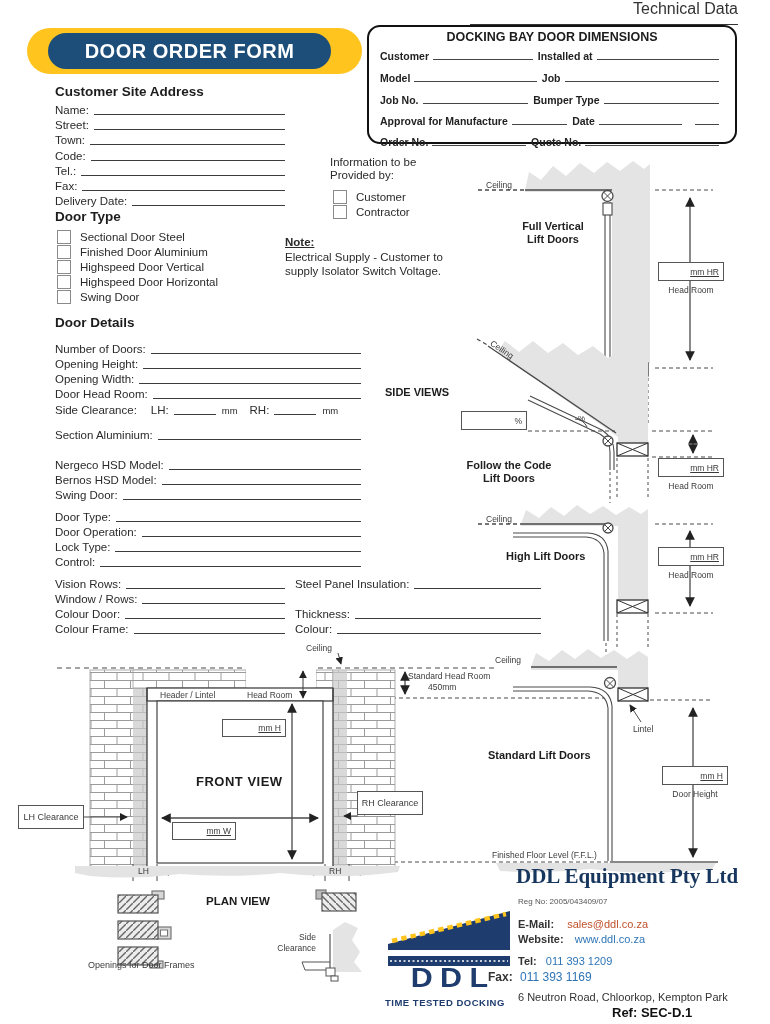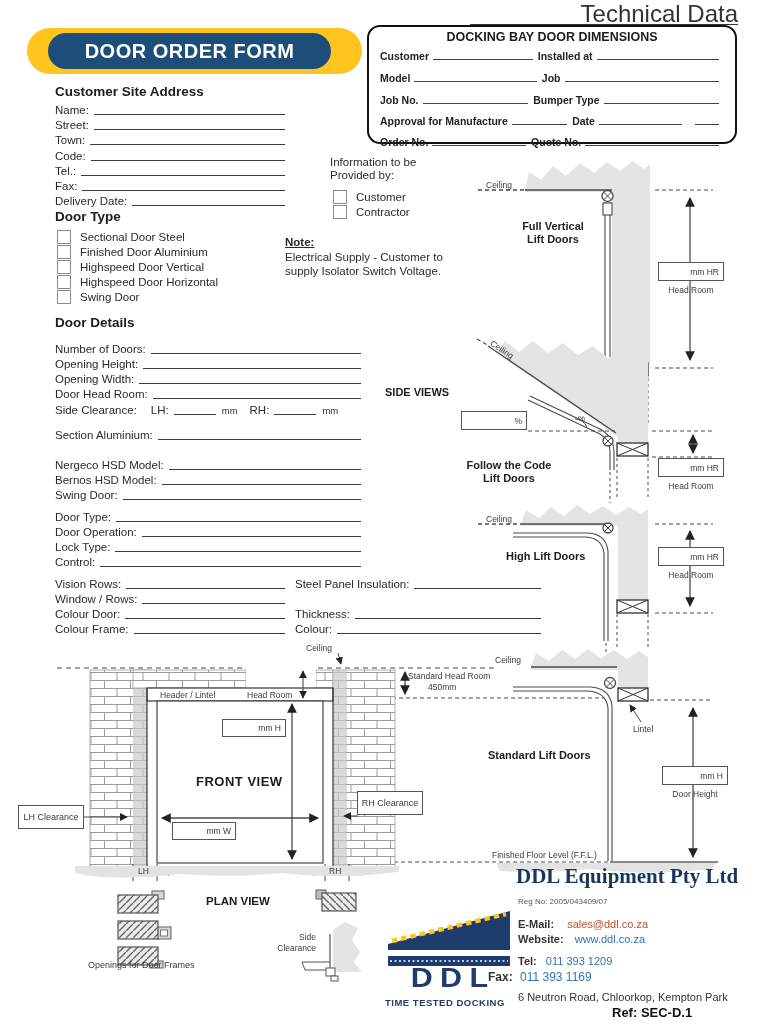--- a/index.html
+++ b/index.html
@@ -13,27 +13,27 @@
   .sm{font-size:9.5px;margin-left:4px;}
   .ln{flex:1;border-bottom:1.2px solid #3c3c3c;margin:0 2px 2px 5px;height:10px;}
   .cb{width:12px;height:12px;border:1.4px solid #8a8a8a;background:#fff;margin-right:9px;flex:0 0 auto;}
   .dbox{position:absolute;left:367px;top:25px;width:366px;height:115px;border:2.5px solid #111;border-radius:13px;background:#fff;}
   .dtitle{position:absolute;left:0;right:0;top:3px;text-align:center;font-size:12.5px;font-weight:bold;color:#1c1c1c;}
   .drow{position:absolute;left:11px;right:11px;display:flex;align-items:flex-end;font-size:10.5px;font-weight:bold;color:#222;}
   .drow .ln{border-bottom:1.1px solid #444;margin:0 5px 2px 4px;}
   .dlab{position:absolute;font-size:8.5px;color:#3a3a3a;white-space:nowrap;}
   .dbold{position:absolute;font-weight:bold;font-size:11px;color:#1c1c1c;white-space:nowrap;}
   .mbox{position:absolute;border:1.2px solid #555;background:#fff;font-size:8.5px;color:#3a3a3a;
-        display:flex;align-items:center;justify-content:flex-end;padding-right:4px;box-sizing:border-box;}
+        display:flex;align-items:center;justify-content:flex-end;padding-right:4px;box-sizing:border-box;text-decoration:underline;}
   .cbox{position:absolute;border:1.4px solid #555;background:#fff;font-size:9px;color:#3a3a3a;
         display:flex;align-items:center;justify-content:center;box-sizing:border-box;}
   .badge-outer{position:absolute;left:27px;top:28px;width:335px;height:46px;border-radius:23px;background:#ffc41d;}
   .badge-inner{position:absolute;left:21px;right:31px;top:5px;bottom:5px;border-radius:18px;background:#1d4e79;
         display:flex;align-items:center;justify-content:center;color:#fff;font-weight:bold;font-size:20px;letter-spacing:.5px;}
-  .tech{position:absolute;left:470px;top:0;width:268px;height:24px;text-align:right;font-size:24px;color:#333;
+  .tech{position:absolute;left:470px;top:0;width:268px;height:24px;text-align:right;font-size:16px;color:#333;
         border-bottom:1.6px solid #333;}
   .rot{transform:rotate(34deg);transform-origin:left top;}
   .ftlabel{color:#333;font-weight:bold;}
 </style>
 </head>
 <body>
 
 <div id="page">
 
 <svg width="770" height="1024" viewBox="0 0 770 1024">

